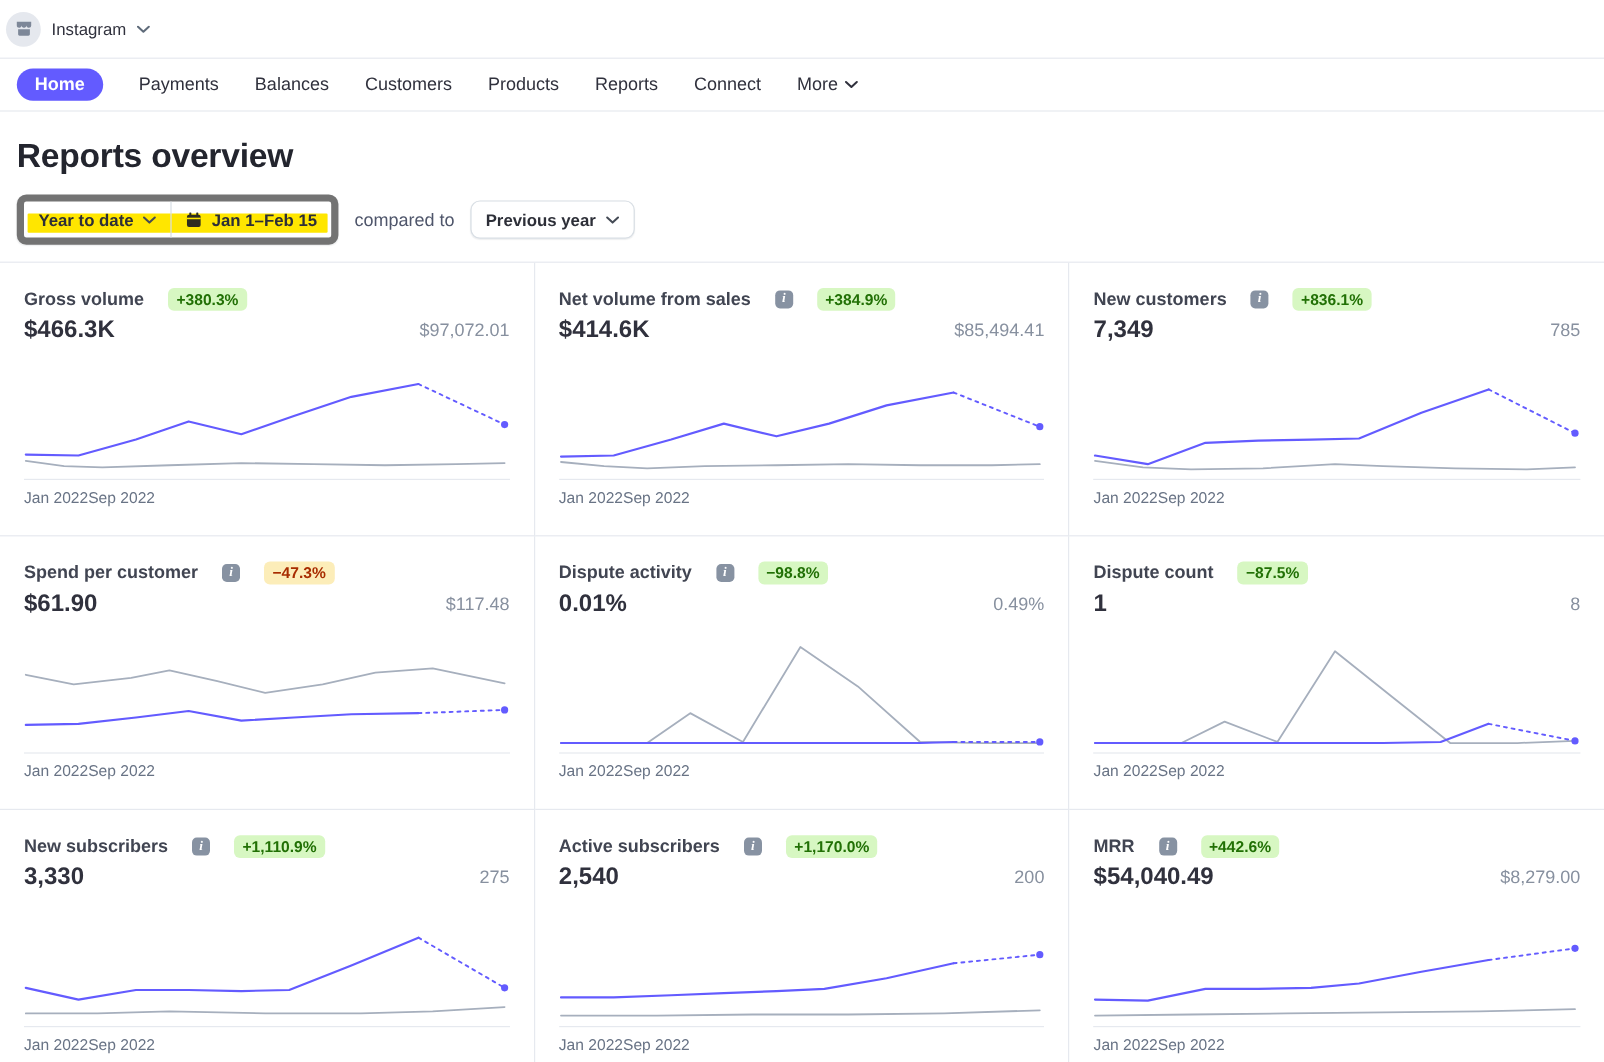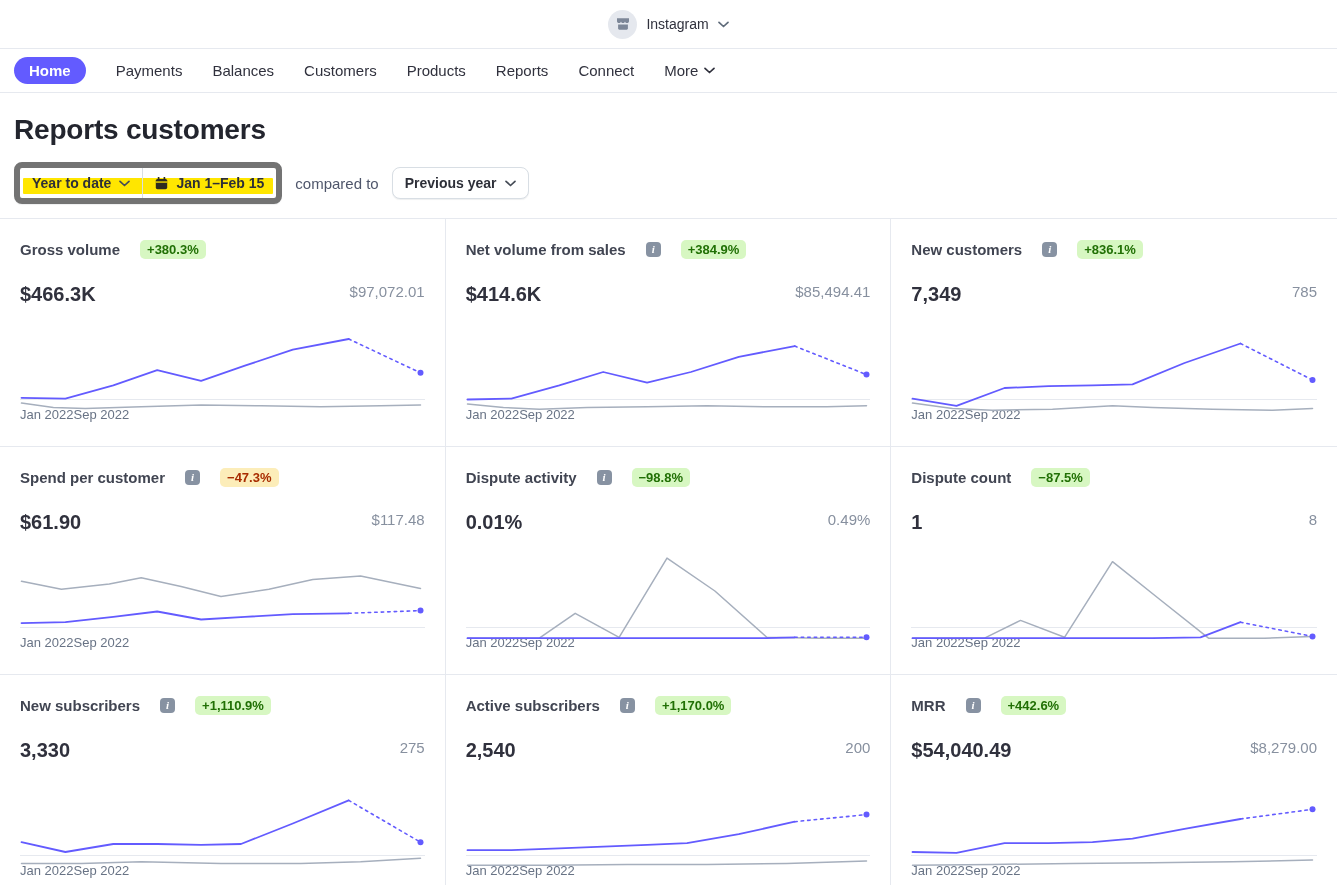--- a/index.html
+++ b/index.html
@@ -2,21 +2,21 @@
 <html><head>
 <meta charset="utf-8">
 <style>
   html,body{margin:0;padding:0;}
   body{
     width:1337px;height:885px;overflow:hidden;background:#fff;
     font-family:"Liberation Sans",sans-serif;color:#30313d;
     -webkit-font-smoothing:antialiased;
   }
   
-  .topbar{height:49px;border-bottom:1px solid #e6e9ef;position:relative;display:flex;align-items:center;padding:0 20px;box-sizing:border-box;justify-content:center;}
+  .topbar{height:49px;border-bottom:1px solid #e6e9ef;position:relative;display:flex;align-items:center;padding:0 5px;box-sizing:border-box;}
   .account{display:flex;align-items:center;gap:9px;cursor:pointer;}
   .avatar{width:29px;height:29px;border-radius:50%;background:#e5e8ee;display:flex;align-items:center;justify-content:center;}
   .account-name{font-size:14px;font-weight:500;color:#30313d;}
   .search{position:absolute;left:617px;top:9px;width:556px;height:32px;border:1px solid #d8dee4;border-radius:17px;display:flex;align-items:center;padding:0 13px;gap:9px;background:#fff;box-sizing:border-box;}
   .search input{border:none;outline:none;font-size:14px;color:#30313d;flex:1;font-family:inherit;background:transparent;}
   .search input::placeholder{color:#687385;}
   
   .mainnav{height:44px;display:flex;align-items:center;gap:30px;padding:0 14px;border-bottom:1px solid #e6e9ef;box-sizing:border-box;}
   .nav-item{font-size:15px;color:#30313d;cursor:pointer;display:flex;align-items:center;gap:6px;white-space:nowrap;}
   .nav-item.active{background:#635bff;color:#fff;border-radius:16px;padding:5px 15px;font-weight:600;}
@@ -34,21 +34,21 @@
   .grid{display:grid;grid-template-columns:1fr 1fr 1fr;border-top:1px solid #e6e9ef;}
   .card{box-sizing:border-box;height:228px;padding:20px 20px 24px;border-bottom:1px solid #e6e9ef;border-right:1px solid #e6e9ef;display:flex;flex-direction:column;cursor:pointer;}
   .card:nth-child(3n){border-right:none;}
   .card-head{display:flex;align-items:center;gap:20px;min-height:20px;}
   .card-title{font-size:15px;font-weight:600;color:#414552;}
   .info-icon{width:15px;height:15px;border-radius:4px;background:#8792a2;color:#fff;display:inline-flex;align-items:center;justify-content:center;flex:none;}
   .info-icon::before{content:"i";font-family:"Liberation Serif",serif;font-style:italic;font-weight:700;font-size:11px;line-height:1;}
   .badge{font-size:13px;font-weight:600;padding:2px 7px;border-radius:5px;white-space:nowrap;}
   .badge-green{background:#d7f7c2;color:#217005;}
   .badge-yellow{background:#fcedb9;color:#a82c00;}
-  .card-values{display:flex;justify-content:space-between;align-items:flex-start;margin-top:24px;}
+  .card-values{display:flex;justify-content:space-between;align-items:center;margin-top:5px;}
   .value{font-size:20px;font-weight:600;color:#30313d;}
   .compare-value{font-size:15px;color:#87909f;}
   .chart{flex:1;margin-top:14px;border-bottom:1px solid #e6e9ef;position:relative;}
   .chart svg{position:absolute;left:0;top:0;overflow:visible;}
   .axis-labels{display:flex;justify-content:flex-start;margin-top:7px;font-size:13px;color:#687385;}
 </style>
 </head>
 <body>
 
 <header class="topbar">
@@ -90,21 +90,21 @@
     </a>
     <a class="nav-item">
       <span>More</span>
       <svg width="11" height="7" viewBox="0 0 11 7">
         <path d="M1 1.3l4.5 4.2L10 1.3" fill="none" stroke="#30313d" stroke-width="1.7" stroke-linecap="round" stroke-linejoin="round"></path>
       </svg>
     </a>
   </nav>
 
 <main>
-  <h1>Reports customers</h1>
+  <h1>Reports overview</h1>
   <div class="filters">
     <div class="seg">
       <span class="band"></span>
       <button class="segbtn">
         <span>Year to date</span>
         <svg width="11" height="7" viewBox="0 0 11 7">
             <path d="M1 1.3l4.5 4.2L10 1.3" fill="none" stroke="#454b56" stroke-width="1.7" stroke-linecap="round" stroke-linejoin="round"></path>
           </svg>
       </button>
       <button class="segbtn">

